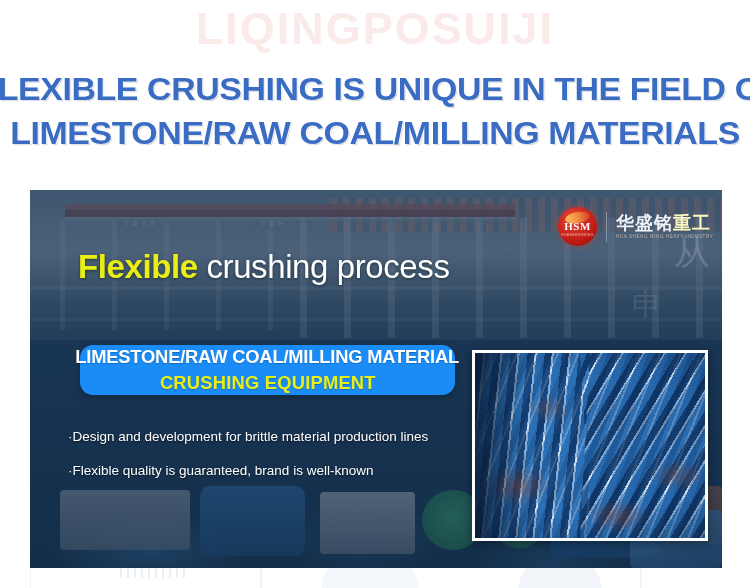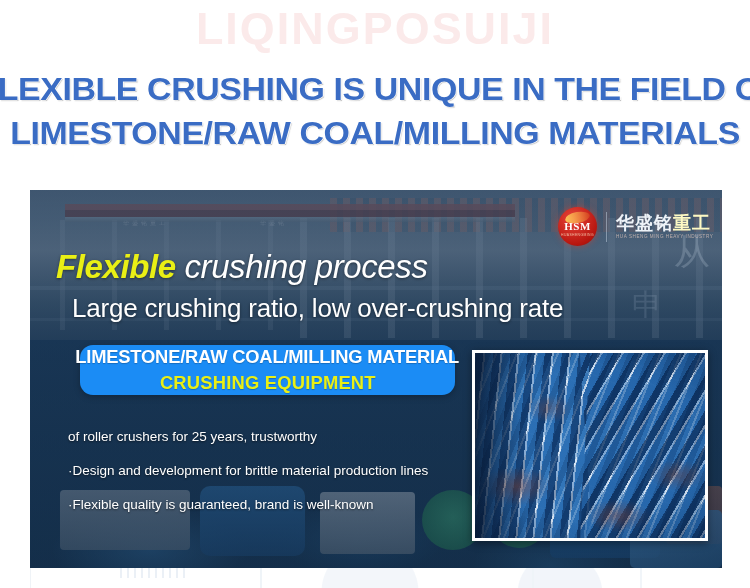--- a/index.html
+++ b/index.html
@@ -173,25 +173,24 @@
     position:relative;color:rgba(255,230,200,.75);font-size:3.4px;letter-spacing:.4px;margin-top:1px;
   }
   .logo-div{width:1px;height:30px;background:rgba(210,225,240,.45);}
   .logo-text{display:flex;flex-direction:column;line-height:1;}
   .logo-cn{font-family:"DejaVu Sans", sans-serif;font-size:18px;font-weight:700;letter-spacing:1px;color:#eef3f8;white-space:nowrap;}
   .logo-cn .red{color:#fef9c3;}
   .logo-en{font-size:4.6px;letter-spacing:.55px;color:rgba(225,200,190,.75);margin-top:3px;white-space:nowrap;}
 
   
   .head1{
-    position:absolute;left:26px;top:58px;
+    position:absolute;left:48px;top:58px;
     font-size:33px;font-weight:700;color:#ffffff;
     letter-spacing:-.4px;white-space:nowrap;
     text-shadow:0 1px 3px rgba(0,0,0,.45);
-    font-style:italic;
   }
   .head1 .hl{color:#e9ef15;}
   .head1 .reg{font-weight:400;}
   .head2{
     position:absolute;left:42px;top:103px;
     font-size:26px;font-weight:400;color:#ffffff;
     letter-spacing:-.2px;white-space:nowrap;
     text-shadow:0 1px 3px rgba(0,0,0,.45);
   }
 
@@ -339,29 +338,27 @@
         <span>华盛铭</span><span class="red">重工</span>
       </div>
       <div class="logo-en">HUA SHENG MING HEAVY INDUSTRY</div>
     </div>
   </div>
 
   <div class="head1">
     <span class="hl">Flexible</span>
     <span class="reg">crushing process</span>
   </div>
-  <div class="head2">Large crushing ratio, low over-crushing rate</div>
 
   <div class="label-box">
     <div class="label-line1">LIMESTONE/RAW COAL/MILLING MATERIAL</div>
     <div class="label-line2">CRUSHING EQUIPMENT</div>
   </div>
 
   <div class="bullets">
-    <div class="bullet cont">of roller crushers for 25 years, trustworthy</div>
     <div class="bullet">·Design and development for brittle material production lines</div>
     <div class="bullet">·Flexible quality is guaranteed, brand is well-known</div>
   </div>
 
   <div class="inset">
     <div class="inset-img"></div>
     <div class="inset-rust"></div>
     <div class="inset-dark"></div>
     <div class="inset-vign"></div>
   </div>

